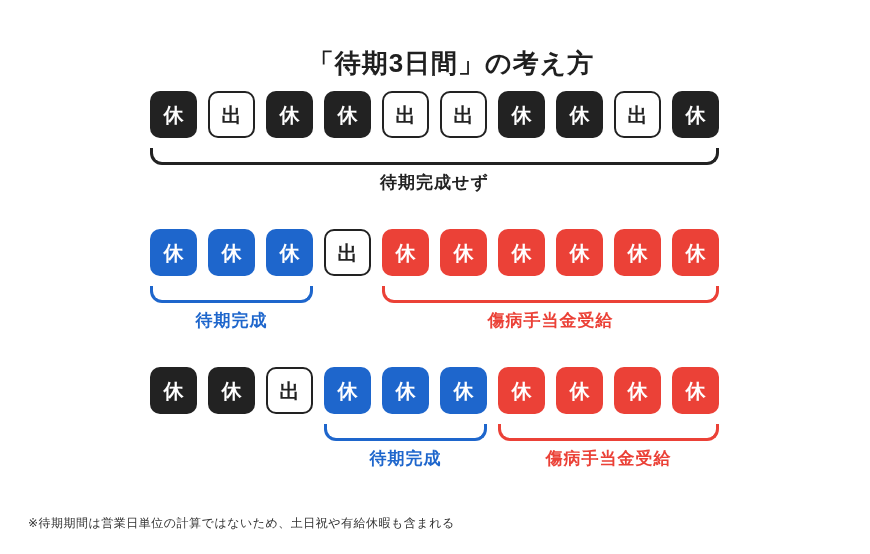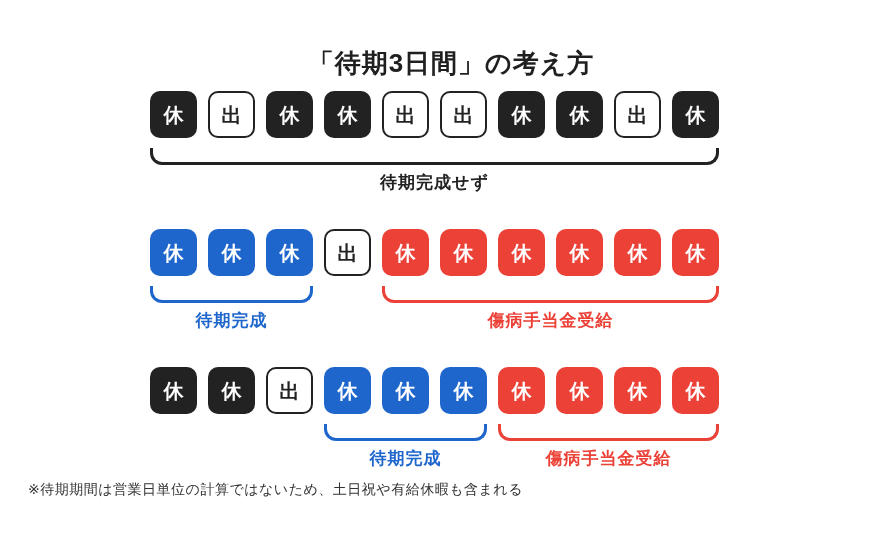--- a/index.html
+++ b/index.html
@@ -23,22 +23,22 @@
     position:absolute;top:57px;height:17px;box-sizing:border-box;
     border-left:3px solid #222;border-right:3px solid #222;border-bottom:3px solid #222;
     border-bottom-left-radius:12px;border-bottom-right-radius:12px;
   }
   .bracket-label{
     position:absolute;top:81px;height:22px;
     text-align:center;font-size:17px;font-weight:700;line-height:22px;
     letter-spacing:1px;
   }
   .footnote{
-    position:absolute;left:28px;top:481px;
-    font-size:14px;font-weight:400;color:#333333;letter-spacing:0.5px;
+    position:absolute;left:28px;top:515px;
+    font-size:12px;font-weight:400;color:#333333;letter-spacing:0.5px;
   }
 </style>
 </head>
 <body>
 
 <div class="canvas">
   <h1 class="title">「待期3日間」の考え方</h1>
 
   <div class="group" style="top:91px">
     <div class="cells">

